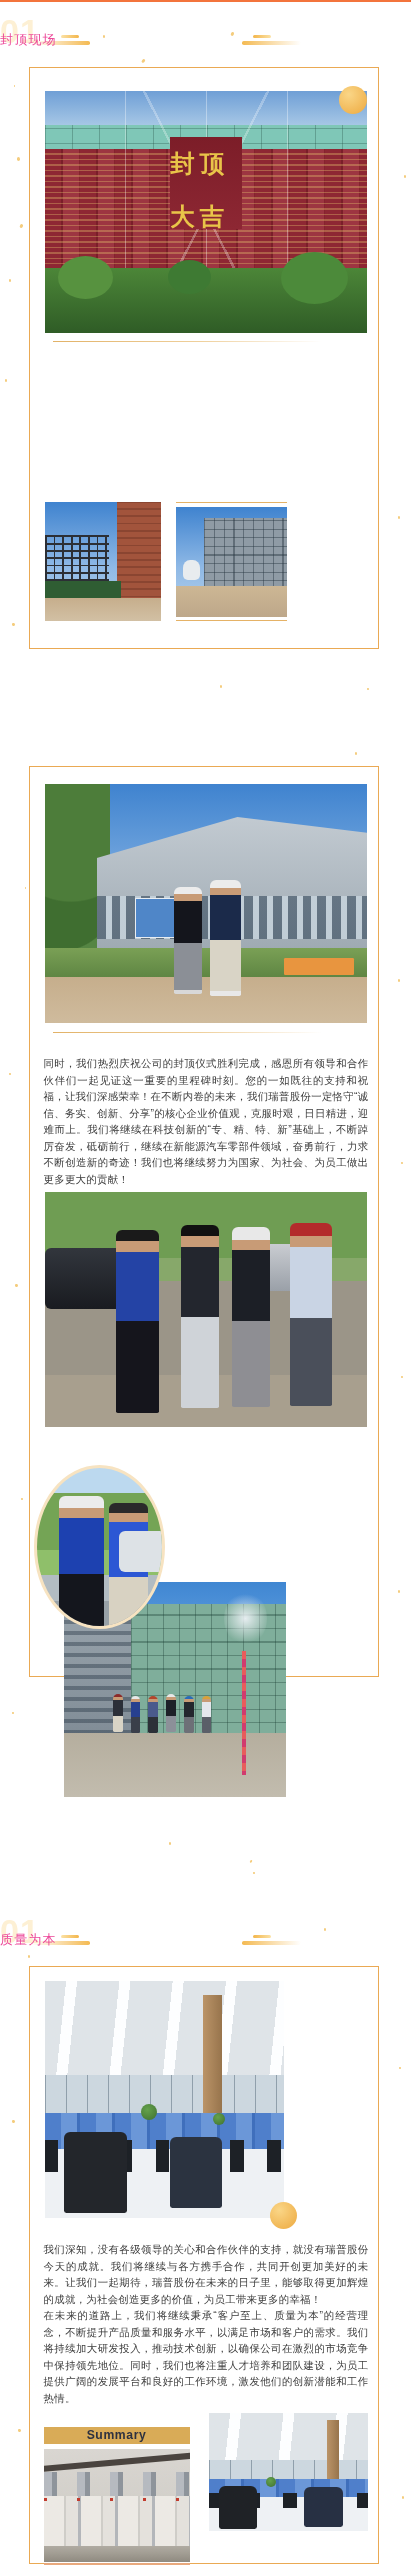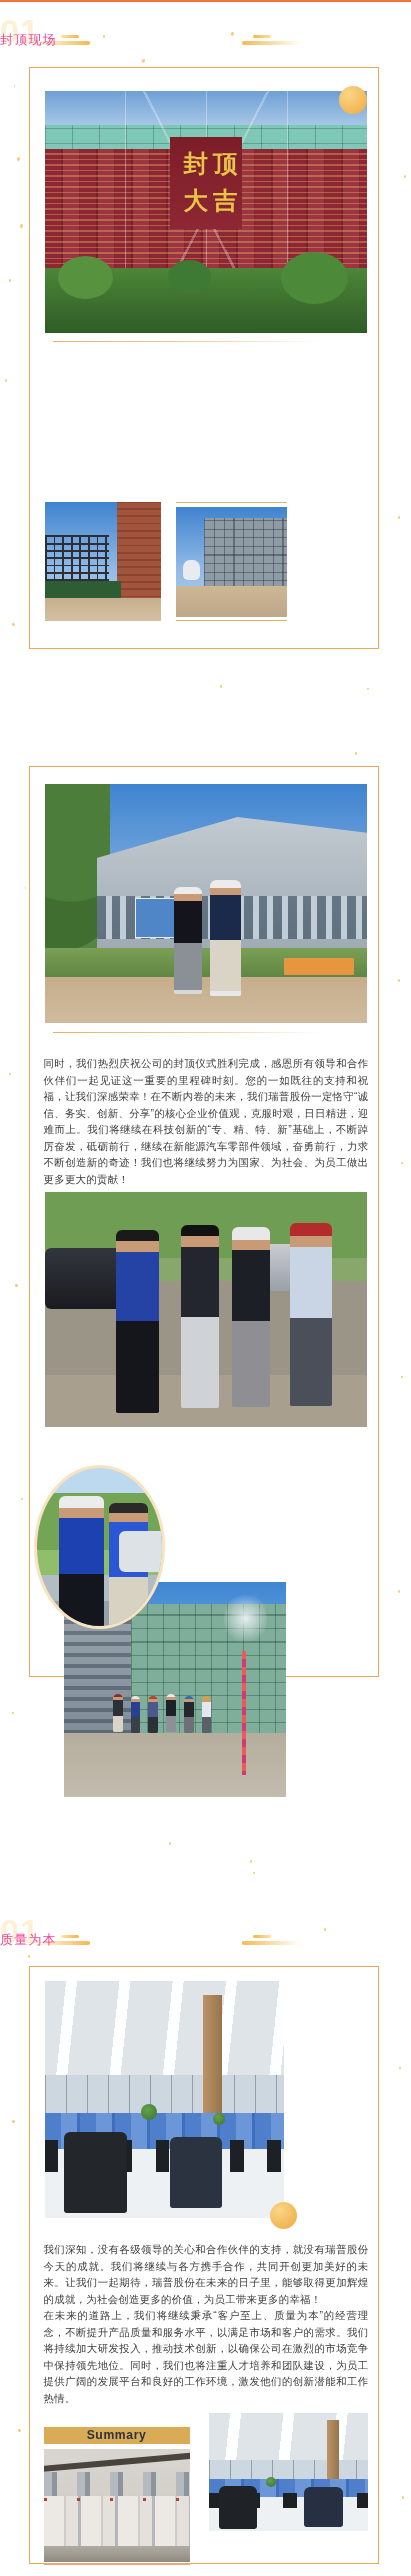--- a/index.html
+++ b/index.html
@@ -46,22 +46,22 @@
      repeating-linear-gradient(90deg,#8e2733 0 16px,#7a1e29 16px 18px,#9d3541 18px 34px,#85232e 34px 35px);}
   .a-redtop{position:absolute;left:0;top:24%;width:100%;height:9%;background:
      repeating-linear-gradient(90deg,#d03c3c 0 24.5px,#b92f34 24.5px 49px);opacity:.9;}
   .a-poles{position:absolute;inset:0;background:
      repeating-linear-gradient(90deg,transparent 0 80px,rgba(255,255,255,.35) 80px 81px),
      linear-gradient(63deg,transparent 49.6%,rgba(255,255,255,.28) 49.6% 50.2%,transparent 50.2%),
      linear-gradient(-63deg,transparent 49.6%,rgba(255,255,255,.28) 49.6% 50.2%,transparent 50.2%);}
   .a-plaque{position:absolute;left:50%;transform:translateX(-50%);top:19%;width:72px;height:92px;
      background:linear-gradient(180deg,#7c1d28,#8d2733);display:flex;flex-direction:column;
      justify-content:center;z-index:2;}
-  .a-plaque div{color:#e9c449;font-size:24.5px;font-weight:700;text-align:right;letter-spacing:4.9px;
-     line-height:1.5;font-family:"Liberation Serif","DejaVu Serif",serif;}
+  .a-plaque div{color:#e9c449;font-size:24.5px;font-weight:700;text-align:left;letter-spacing:4.9px;
+     line-height:1.5;font-family:"Liberation Serif","DejaVu Serif",serif;margin-top:16px;}
   .a-green{position:absolute;left:0;bottom:0;width:100%;height:27%;background:linear-gradient(180deg,#4c8638,#2f5c26);z-index:3;}
   .a-blob{position:absolute;border-radius:50%;z-index:3;}
 
   
   .b-sky{position:absolute;inset:0;background:linear-gradient(180deg,#3f83cf,#8fb9e6 55%,#b7d3ea);}
   .b-bldg{position:absolute;left:16%;top:14%;width:84%;height:66%;
      background:linear-gradient(180deg,#c2cad1,#98a4ad);
      clip-path:polygon(0 26%,52% 0,100% 10%,100% 100%,0 100%);}
   .b-win{position:absolute;left:16%;top:47%;width:84%;height:18%;background:
      repeating-linear-gradient(90deg,rgba(43,64,84,.55) 0 8.6px,rgba(198,211,220,.85) 8.6px 14.7px);}

